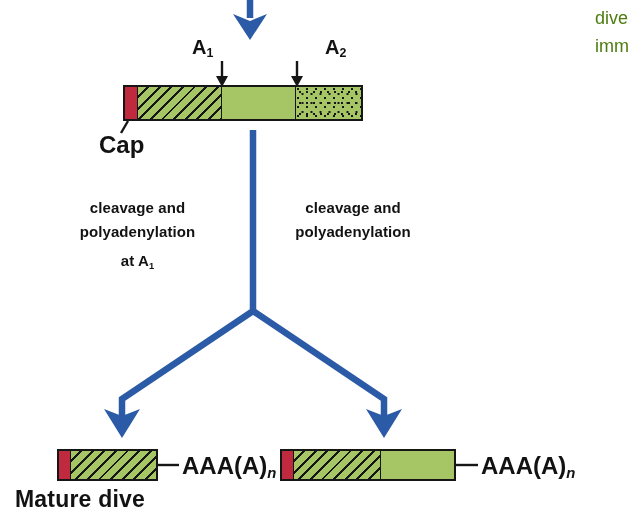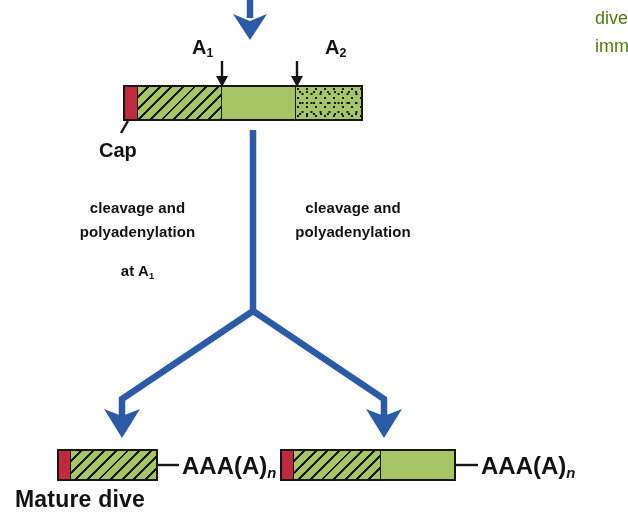--- a/index.html
+++ b/index.html
@@ -12,25 +12,25 @@
     color:#111;
   }
   svg.overlay{position:absolute;left:0;top:0;width:628px;height:529px;}
 
   
   .lbl{position:absolute;font-weight:bold;color:#121212;}
   .primary-label{left:28px;top:25px;width:150px;text-align:center;font-size:20px;line-height:25px;letter-spacing:.2px;}
   .site{font-size:20px;}
   .site-a1{left:192px;top:36px;}
   .site-a2{left:285px;top:36px;margin-left:40px;}
-  .cap-label{left:99px;top:131px;font-size:20px;margin-top:8px;}
+  .cap-label{left:99px;top:131px;font-size:24px;}
   .branch{font-size:15px;line-height:24px;text-align:center;letter-spacing:.1px;}
   .branch-left{left:30px;top:196px;width:215px;}
   .branch-right{left:258px;top:196px;width:190px;}
-  .branch .line3{margin-top:15px;}
+  .branch .line3{margin-top:5px;}
   .mature-label{left:15px;top:486px;font-size:23px;letter-spacing:.2px;}
   .polya{font-size:24px;white-space:nowrap;}
   .polya-left{left:182px;top:452px;}
   .polya-right{left:481px;top:452px;}
   .sub{font-size:0.62em;vertical-align:-0.28em;font-weight:bold;}
   .polya .sub{font-style:italic;}
   .adjacent{position:absolute;left:595px;top:4px;font-size:18px;line-height:28px;font-weight:400;color:#4d7c0f;white-space:nowrap;}
 
   
   .bar{position:absolute;display:flex;box-sizing:border-box;border:2.5px solid #161616;background:#a6c666;}

